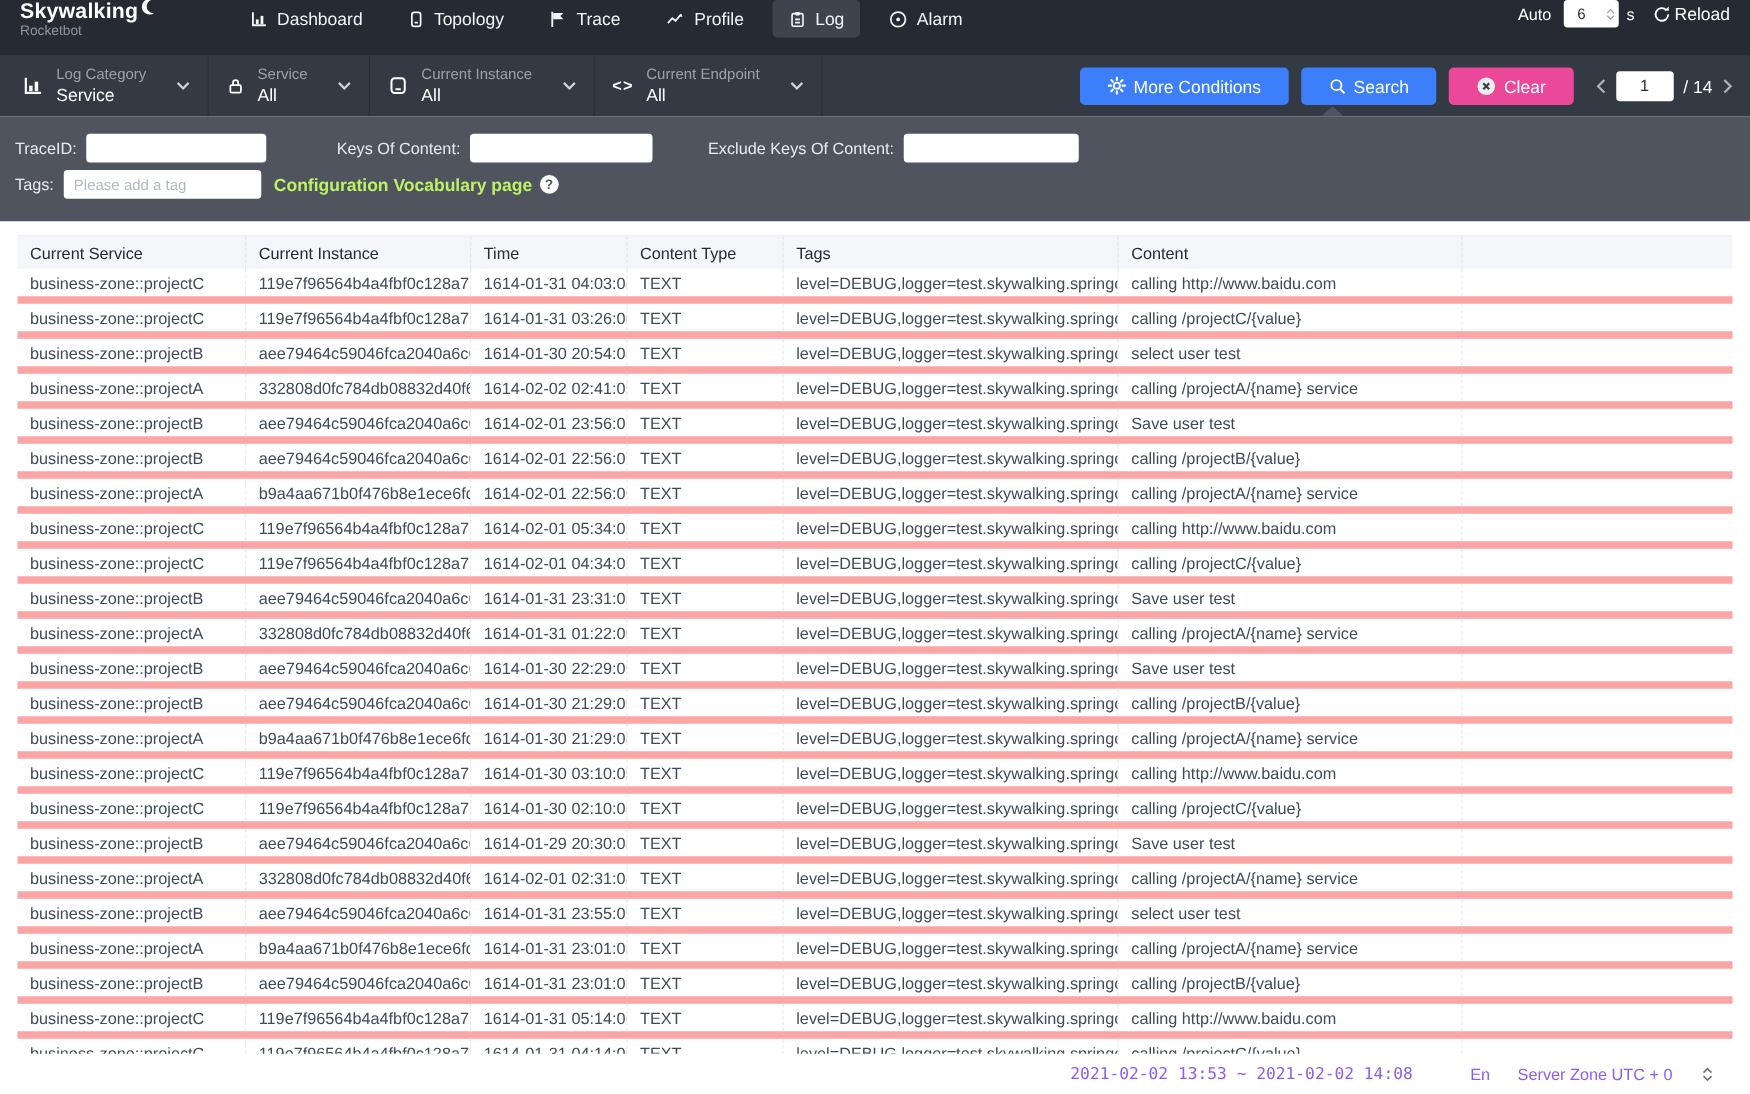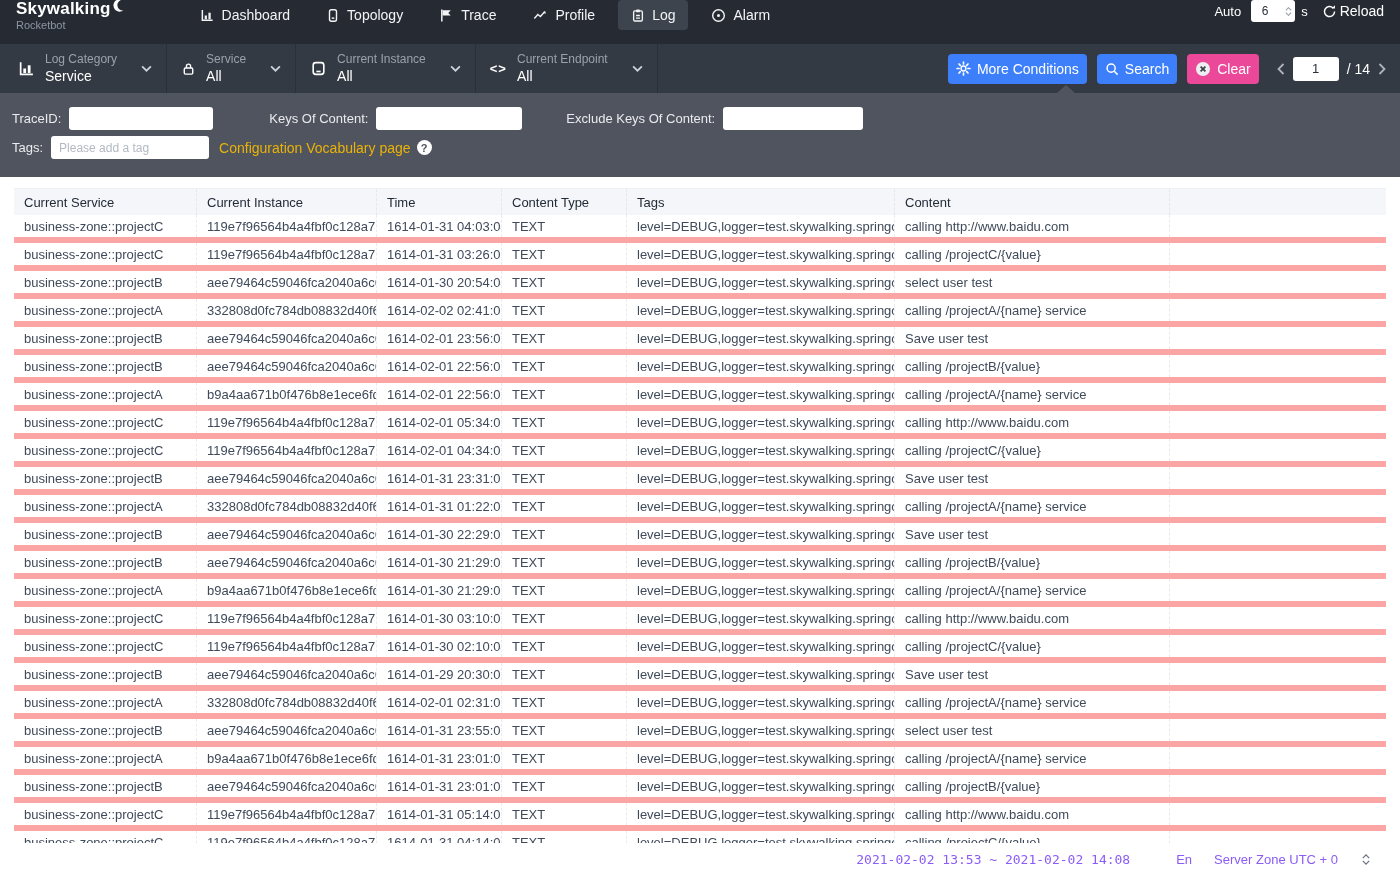--- a/index.html
+++ b/index.html
@@ -31,42 +31,42 @@
   .toolbar { height:49px; background:#343a44; display:flex; align-items:stretch; flex:none; position:relative; }
   .sel-group { display:flex; align-items:center; gap:10px; padding:0 14px; border-right:1px solid #2b3038; cursor:pointer; }
   .sel-group:first-child { padding-left:18px; }
   .sel-icon { color:#fff; display:flex; align-items:center; }
   .sel-code { color:#fff; font-size:13px; font-weight:bold; letter-spacing:1px; }
   .sel-texts { display:flex; flex-direction:column; line-height:1.15; }
   .sel-label { color:#9aa1ac; font-size:12px; }
   .sel-value { color:#fff; font-size:14px; margin-top:1px; }
   .sel-chev { margin-left:14px; color:#cdd2d9; display:flex; }
   .toolbar-right { margin-left:auto; display:flex; align-items:center; gap:10px; padding-right:14px; }
-  .btn { display:flex; align-items:center; gap:6px; height:30px; padding:0 8px; border-radius:4px;
+  .btn { display:flex; align-items:center; gap:6px; height:30px; padding:0 22px; border-radius:4px;
          font-size:14px; color:#fff; cursor:pointer; border:none; }
   .btn-blue { background:#3d7ffb; }
   .btn-dark { background:#ec4899; }
   .pager { display:flex; align-items:center; gap:8px; margin-left:8px; color:#fff; font-size:14px; }
   .pager-chev { color:#aeb4bd; display:flex; cursor:pointer; }
   .pager-input { width:46px; height:24px; background:#fff; border:none; border-radius:3px; text-align:center;
                  font-size:13px; color:#2b313a; outline:none; font-family:"Liberation Sans",sans-serif; }
 
   
   .conditions { background:#50545e; padding:10px 0 12px 12px; flex:none; position:relative; }
   .cond-caret { position:absolute; top:-8px; left:1057px; width:0; height:0;
                 border-left:9px solid transparent; border-right:9px solid transparent;
                 border-bottom:8px solid #50545e; }
   .cond-row { display:flex; align-items:center; margin:4px 0 6px 0; }
   .cond-label { color:#e9ebee; font-size:13px; margin-right:8px; }
   .cond-input { height:23px; background:#fff; border:none; border-radius:3px; outline:none;
                 font-size:12px; color:#2b313a; padding:0 8px; font-family:"Liberation Sans",sans-serif; }
   .cond-input::placeholder { color:#b3b9c2; }
   .w144 { width:144px; } .w146 { width:146px; } .w140 { width:140px; } .w158 { width:158px; }
   .gap40 { margin-left:44px; } .gap56 { margin-left:56px; }
-  .vocab { color:#eab308; font-size:14px; font-weight:normal; margin-left:10px; cursor:pointer; }
+  .vocab { color:#bef264; font-size:14px; font-weight:bold; margin-left:10px; cursor:pointer; }
   .q-icon { display:inline-flex; align-items:center; justify-content:center; width:15px; height:15px;
             border-radius:50%; background:#fff; color:#50545e; font-size:11px; font-weight:bold;
             margin-left:6px; vertical-align:-2px; cursor:pointer; }
 
   
   .table-wrap { flex:1; padding:11px 14px 0 14px; overflow:hidden; }
   .thead { display:flex; height:27px; background:#f4f6f9; border-top:1px solid #edf0f4; }
   .th { font-size:13px; color:#222b38; display:flex; align-items:center; padding:0 10px;
         border-right:1px dashed #e4e7eb; overflow:hidden; white-space:nowrap; }
   .tr { display:flex; height:28px; border-bottom:6px solid #fca5a5; }

